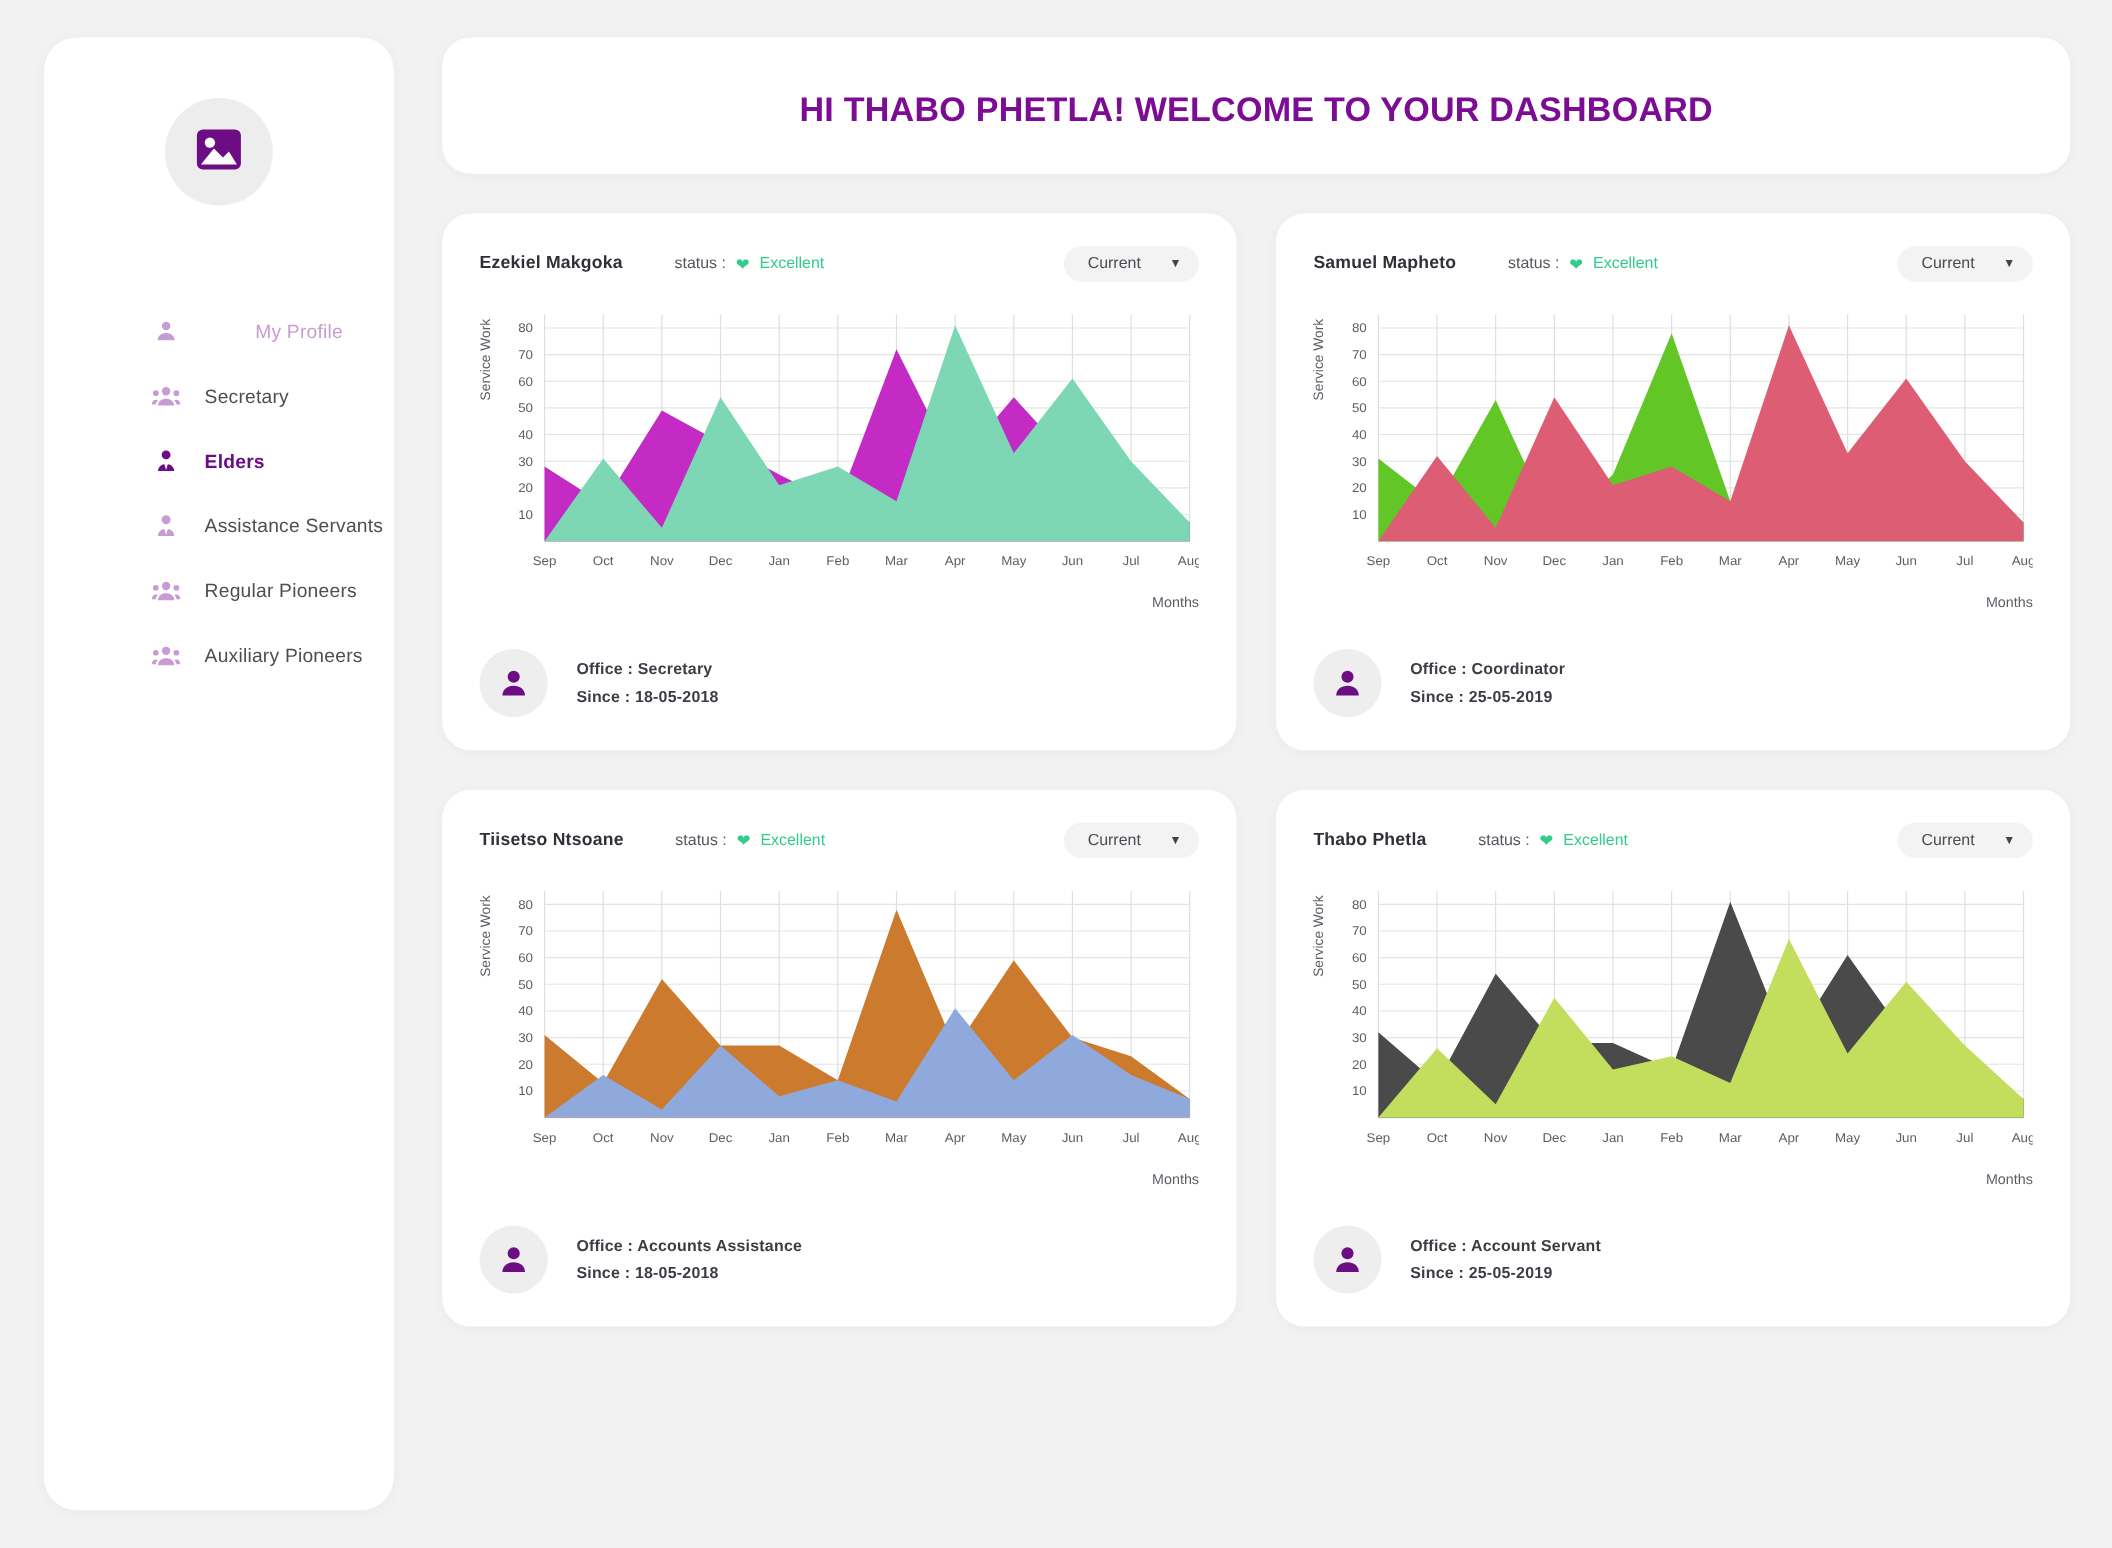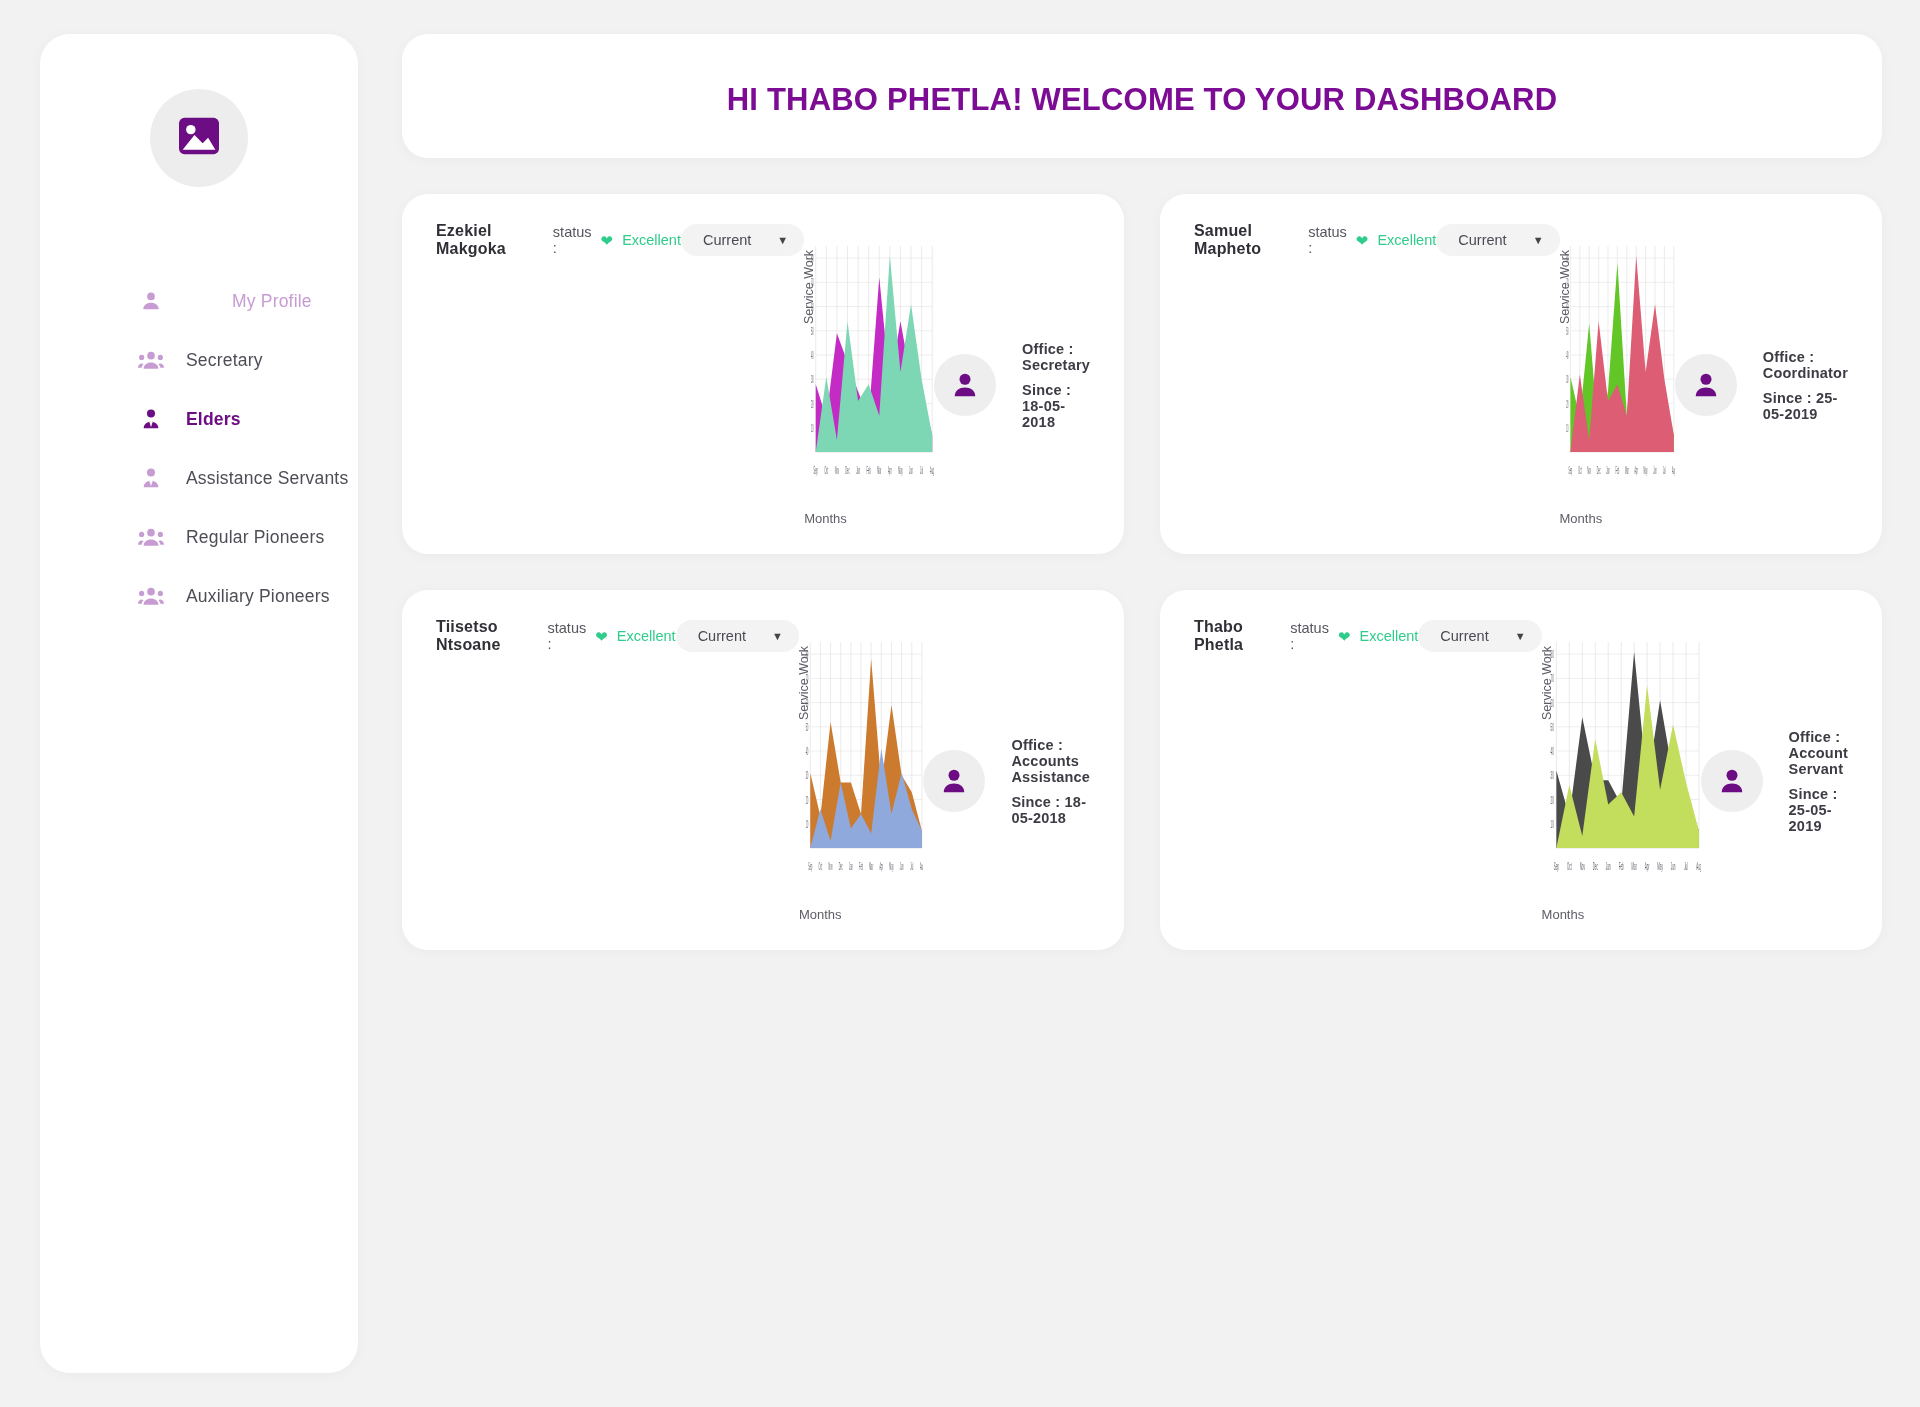--- a/index.html
+++ b/index.html
@@ -47,21 +47,21 @@
     font-size: 31px; color: #7d0c94; letter-spacing: .2px;
     font-weight: bold; text-transform: uppercase;
   }
   .banner p { margin-top: 27px; font-size: 16.5px; color: #5a5a62; }
 
   .grid { display: grid; grid-template-columns: 1fr 1fr; gap: 36px; }
   .card {
     background: #fff; border-radius: 26px;
     box-shadow: 0 2px 14px rgba(0,0,0,.035);
     padding: 26px 34px 30px;
-    display: flex; flex-direction: row;
+    display: flex; flex-direction: column;
   }
   .card-head { display: flex; align-items: center; height: 40px; }
   .person-name { font-size: 16px; color: #2f2f36; font-weight: bold; letter-spacing: .2px; }
   .status-wrap { display: flex; align-items: center; gap: 9px; margin-left: 47px; }
   .status-label { font-size: 14.5px; color: #55555e; }
   .heart { color: #2fcc8b; font-size: 15px; line-height: 1; }
   .status-value { font-size: 14.5px; color: #2fcc8b; }
   .period-select {
     margin-left: auto;
     background: #f3f3f4; border: none; border-radius: 16px;
@@ -71,21 +71,21 @@
   }
   .caret { font-size: 11px; color: #444; }
 
   .chart-area { position: relative; margin-top: 18px; height: 286px; }
   .chart-svg { display: block; width: 100%; height: 250px; }
   .axis-title-y {
     position: absolute; left: -2px; top: 86px;
     transform: rotate(-90deg); transform-origin: left top;
     font-size: 12.5px; color: #5d5d66; white-space: nowrap;
   }
-  .axis-title-x { text-align: left; font-size: 13px; color: #5d5d66; margin-top: 23px; }
+  .axis-title-x { text-align: right; font-size: 13px; color: #5d5d66; margin-top: 12px; }
 
   .card-foot { display: flex; align-items: center; gap: 26px; margin-top: 26px; }
   .avatar-circle {
     width: 62px; height: 62px; border-radius: 50%; background: #eeeeef;
     display: flex; align-items: center; justify-content: center; flex: 0 0 62px;
   }
   .foot-lines { display: flex; flex-direction: column; gap: 9px; }
   .foot-line { font-size: 14.5px; color: #3c3c44; font-weight: bold; letter-spacing: .2px; }
 </style>
 </head>

